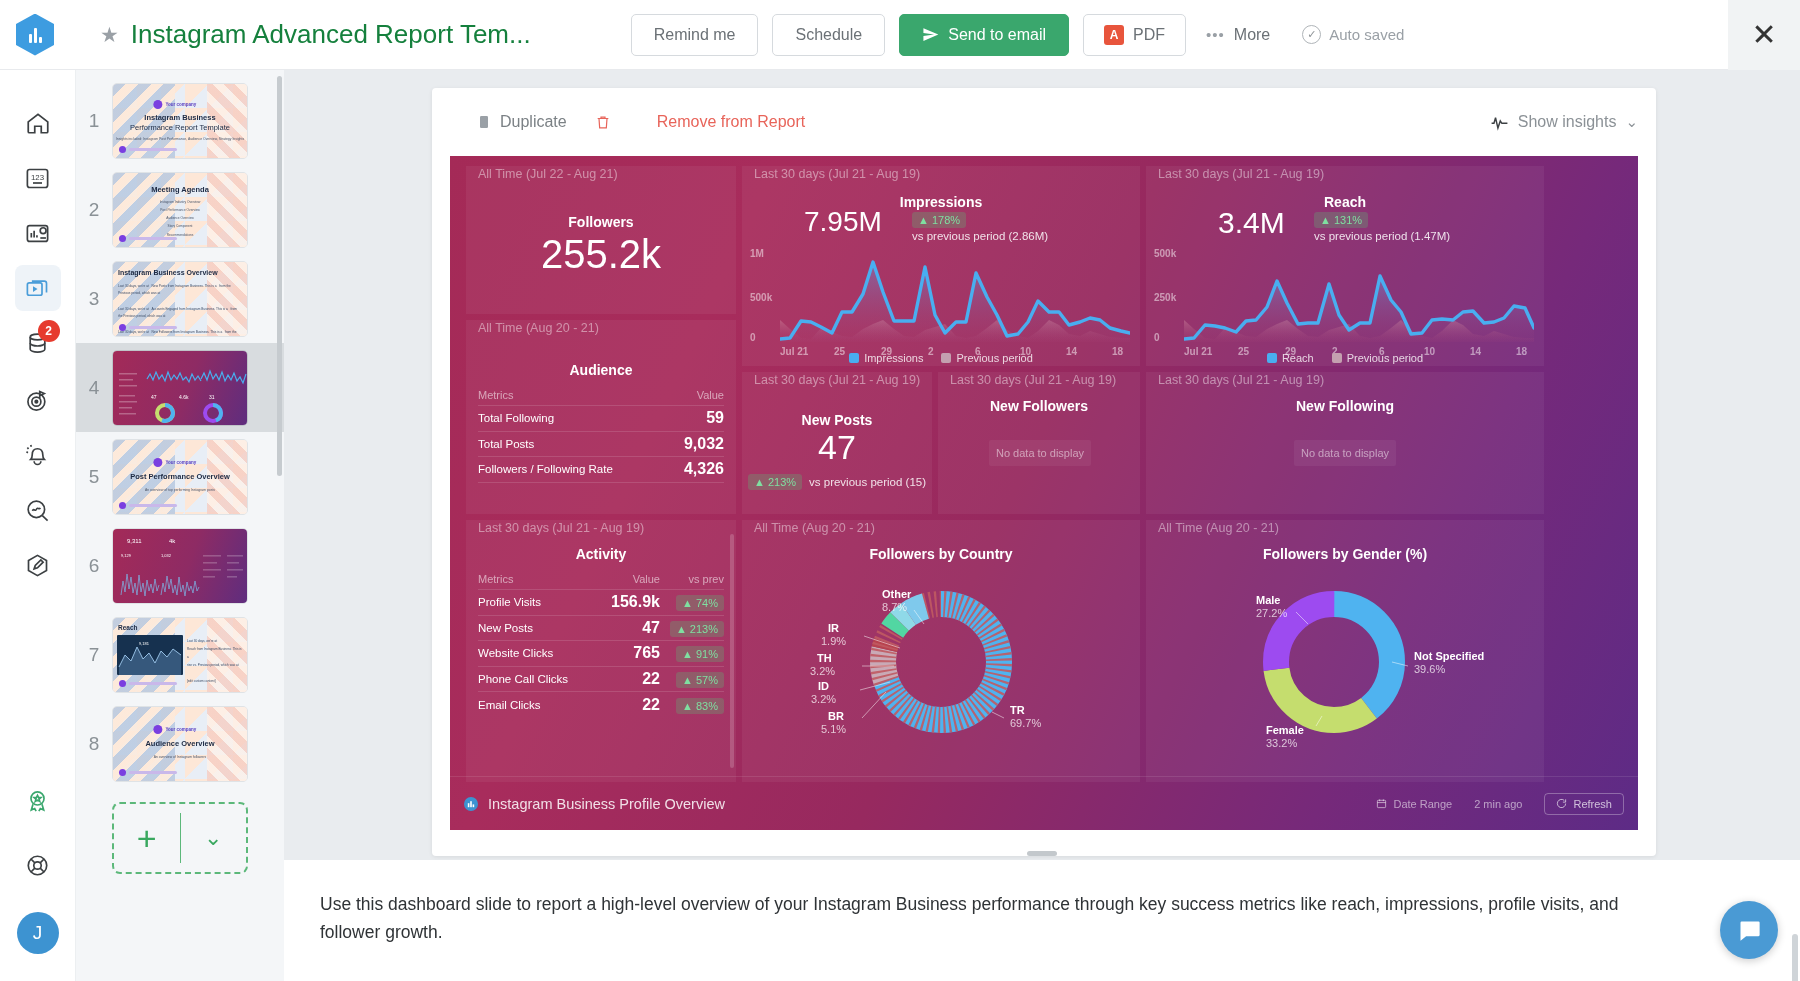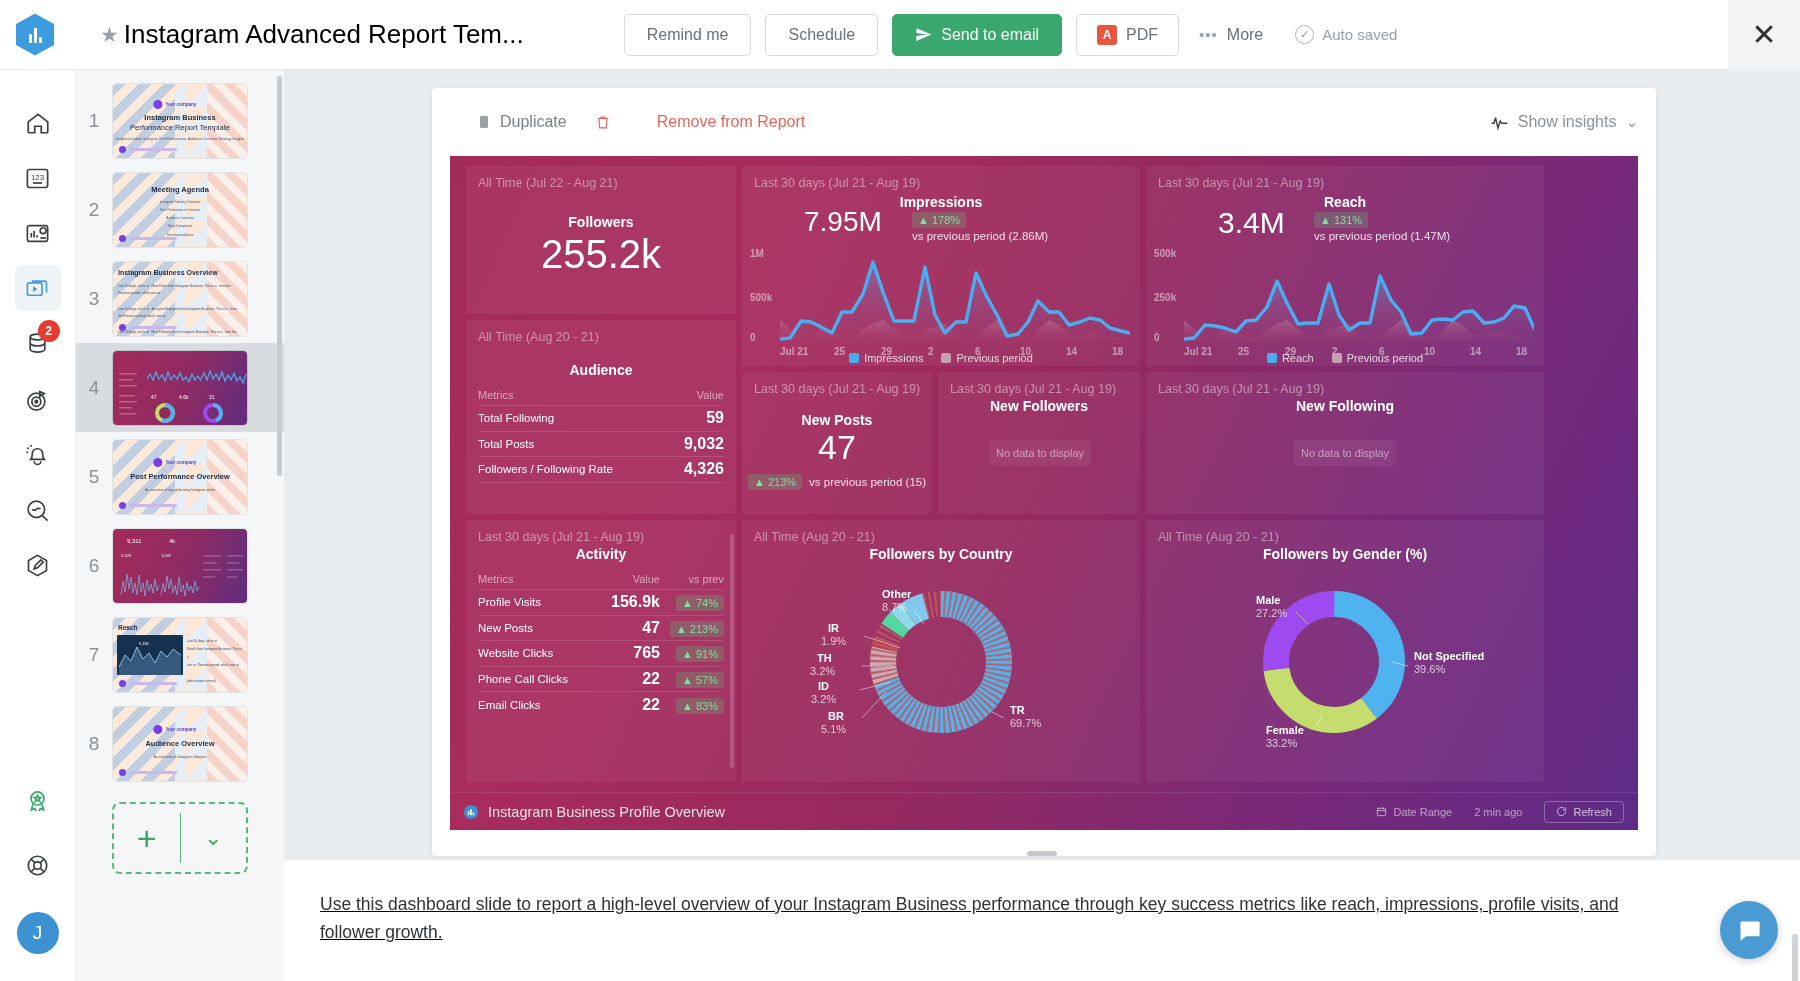--- a/index.html
+++ b/index.html
@@ -19,21 +19,21 @@
   .logo-hex {
     width: 38px; height: 42px; margin-left: 16px;
     background: #3d9ce0;
     clip-path: polygon(50% 0%, 100% 25%, 100% 75%, 50% 100%, 0% 75%, 0% 25%);
     display: flex; align-items: center; justify-content: center;
   }
   .logo-bars { display: flex; align-items: flex-end; gap: 2px; height: 16px; }
   .logo-bars i { display: block; width: 3px; background: #fff; border-radius: 1px; }
   .star { margin-left: 46px; color: #9aa0a6; font-size: 21px; line-height: 1; }
   .doc-title {
-    margin-left: 5px; font-size: 26px; color: #000000; white-space: nowrap;
+    margin-left: 12px; font-size: 26px; color: #15803d; white-space: nowrap;
   }
   .tb-actions { display: flex; align-items: center; gap: 14px; margin-left: 100px; }
   .btn {
     height: 42px; border-radius: 5px; display: flex; align-items: center;
     justify-content: center; font-size: 16px; cursor: pointer; white-space: nowrap;
   }
   .btn-outline { border: 1px solid #d6dade; background: #fff; color: #6b7176; padding: 0 22px; }
   .btn-green { background: #3aa76d; color: #fff; padding: 0 22px; gap: 9px; border: 1px solid #3aa76d;}
   .btn-pdf { border: 1px solid #d6dade; background: #fff; color: #6b7176; padding: 0 20px; gap: 9px; }
   .pdf-ico {
@@ -142,21 +142,21 @@
   .red-l { color: #e8645a; margin-left: 28px; gap: 46px; }
   .show-ins { margin-left: auto; display:flex; align-items:center; gap:9px; color:#8b9196; font-size:16px; cursor:pointer;}
 
   
   .dash {
     position: absolute; left: 18px; top: 68px; width: 1188px; height: 674px;
     background: linear-gradient(115deg,#a42a57 0%, #a82c5c 22%, #97295f 48%, #76297a 78%, #5d2b86 100%);
     overflow: hidden;
   }
   .tile { position: absolute; background: rgba(255,255,255,.055); }
-  .tile-date { position: absolute; left: 12px; top: 10px; font-size: 12.5px; color: rgba(255,255,255,.45); }
+  .tile-date { position: absolute; left: 12px; top: 1px; font-size: 12.5px; color: rgba(255,255,255,.45); }
   .tile-title { position: absolute; left: 0; right: 0; text-align: center; font-size: 14px; font-weight: bold; color: #fff; }
   .bignum { position:absolute; left:0; right:0; text-align:center; color:#fff; font-size:36px; font-weight:500; }
   .pill { background: rgba(90,190,120,.28); color:#7fdfa0; font-size:11px; padding:2px 6px; border-radius:3px; white-space:nowrap; }
   .vs { font-size:11.5px; color:rgba(255,255,255,.85); white-space:nowrap;}
   .nodata {
     position:absolute; background: rgba(255,255,255,.06); color: rgba(255,255,255,.5);
     font-size: 11px; display:flex; align-items:center; justify-content:center; border-radius:2px;
   }
   
   .mtable { position: absolute; left: 12px; right: 12px; }
@@ -170,40 +170,40 @@
   .mtable .c3 { width: 64px; text-align: right; }
   .mtable .hrow .c1, .mtable .hrow .c2, .mtable .hrow .c3 {
     font-size: 11px; color: rgba(255,255,255,.55); font-weight: normal;
   }
   .legend { position: absolute; left:0; right:0; display:flex; justify-content:center; gap:18px; font-size:11px; }
   .legend span { display:flex; align-items:center; gap:5px; color:rgba(255,255,255,.8);}
   .cbx { width:10px;height:10px;border-radius:2px;display:inline-block;}
   .ax { position:absolute; font-size:10px; color: rgba(255,255,255,.5); font-weight: bold; }
 
   .dash-foot {
-    position: absolute; left: 0; right: 0; bottom: 0; height: 38px;
+    position: absolute; left: 0; right: 0; bottom: 0; height: 54px;
     display: flex; align-items: center; padding: 0 14px;
     border-top: 1px solid rgba(255,255,255,.10);
   }
   .foot-logo { width:14px;height:14px;border-radius:50%;background:#3d93d1;display:flex;align-items:center;justify-content:center;}
   .foot-name { color: rgba(255,255,255,.85); font-size: 14.5px; margin-left: 10px; }
   .foot-right { margin-left: auto; display: flex; align-items: center; gap: 22px; }
   .foot-sm { color: rgba(255,255,255,.55); font-size: 11px; display:flex; align-items:center; gap:6px;}
   .refresh-btn {
     border: 1px solid rgba(255,255,255,.3); border-radius: 4px; padding: 4px 11px;
     color: rgba(255,255,255,.7); font-size: 11px; display:flex; align-items:center; gap:6px; cursor:pointer;
   }
   .grabber {
     position:absolute; left: 50%; transform: translateX(-50%); bottom: 4px;
     width: 30px; height: 5px; background: #c3c8cc; border-radius: 3px; cursor: ns-resize;
   }
 
   
   .notes {
-    position: absolute; left: 284px; top: 860px; width: 1516px; height: 121px; background: #fff; text-decoration: underline;
+    position: absolute; left: 284px; top: 860px; width: 1516px; height: 121px; background: #fff;
   }
   .notes p {
     padding: 30px 42px 0 36px; font-size: 17.5px; color: #2f3336; line-height: 1.6; max-width: 1420px;
   }
   .chatbtn {
     position: absolute; right: 22px; bottom: 22px; width: 58px; height: 58px; border-radius: 50%;
     background: #4a9ad4; display: flex; align-items: center; justify-content: center; cursor: pointer;
     box-shadow: 0 2px 8px rgba(0,0,0,.2);
   }
   .rscroll { position:absolute; right:2px; top:74px; width:6px; height:120px; background:#cfd4d8; border-radius:3px;}

